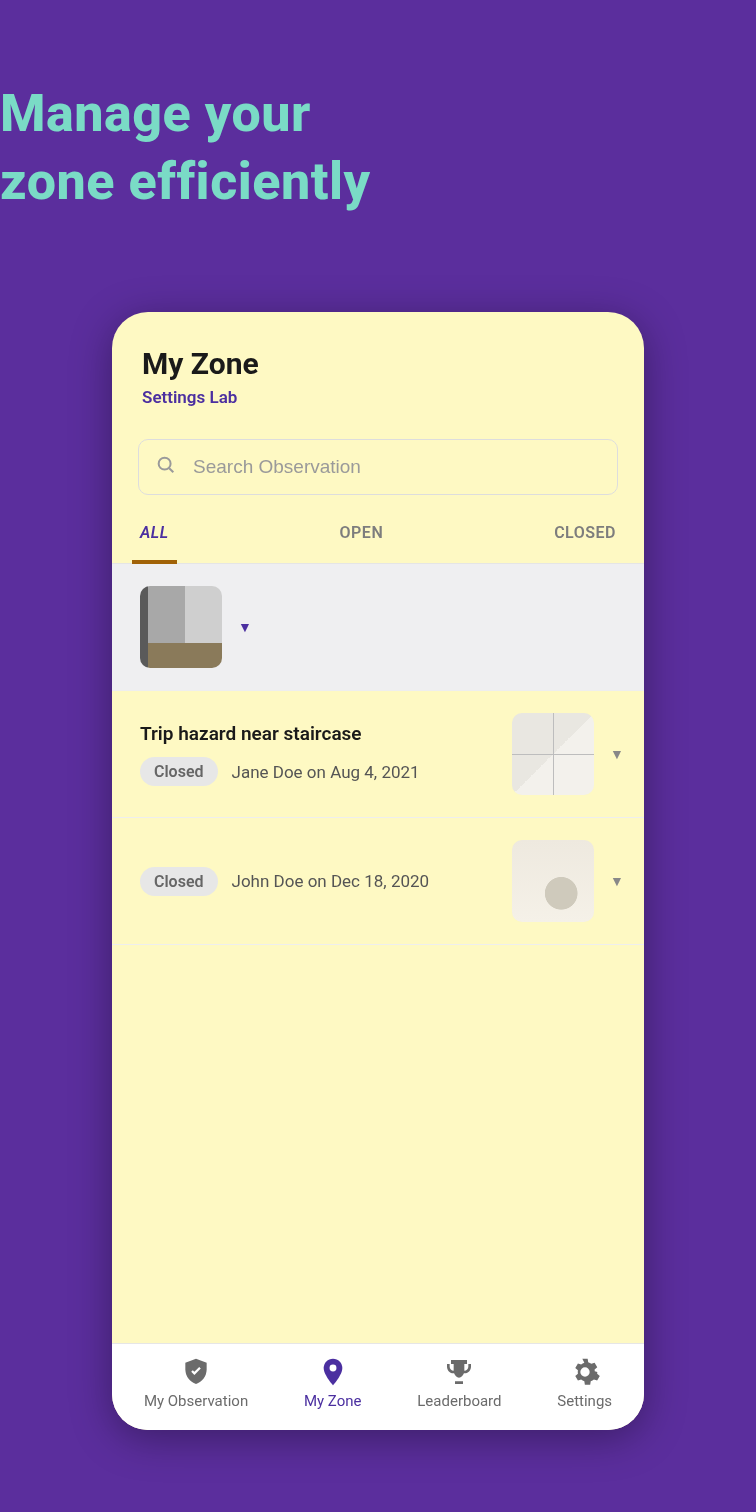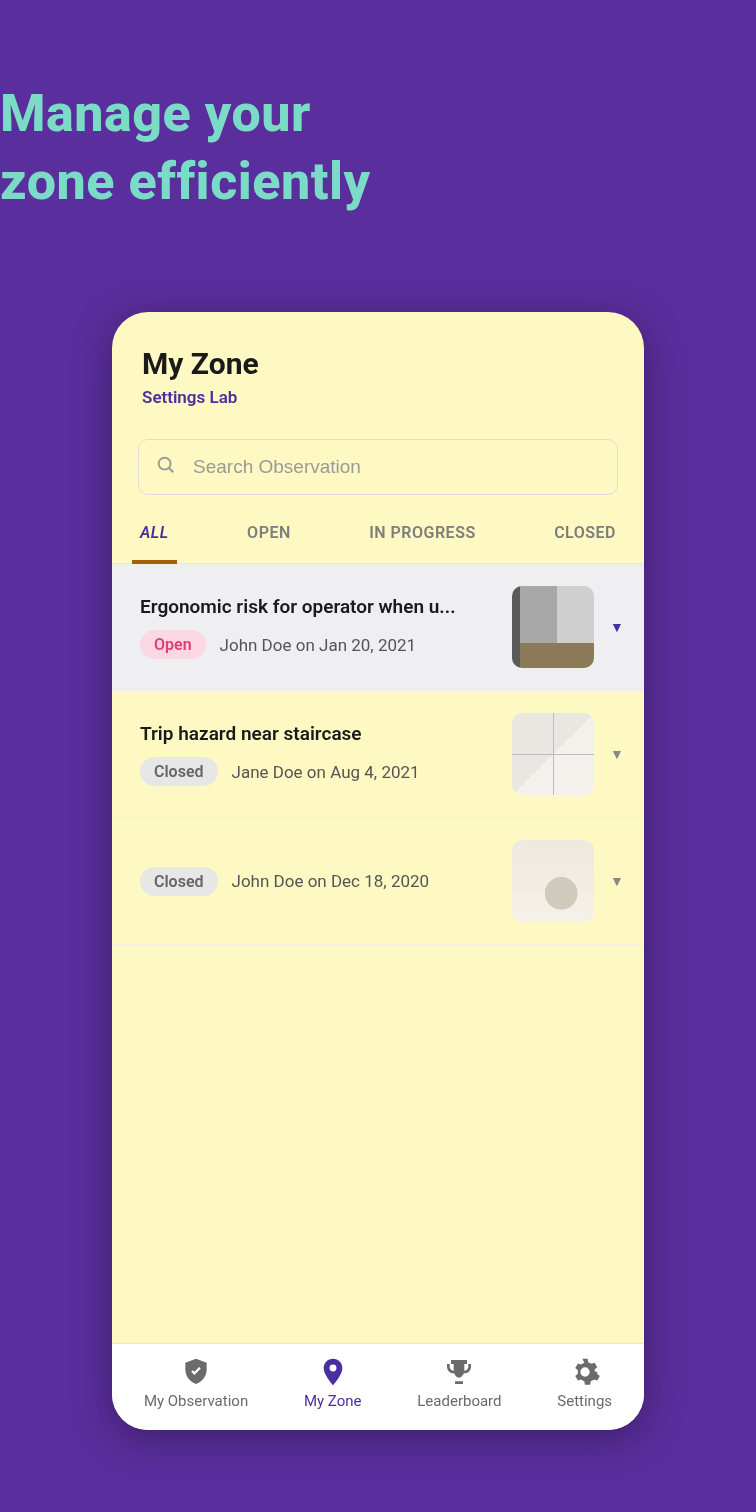--- a/index.html
+++ b/index.html
@@ -214,33 +214,25 @@
             <line x1="20" y1="20" x2="15.5" y2="15.5"></line>
           </svg>
       </span>
       <input class="search-input" placeholder="Search Observation" style="">
     </div>
   </div>
 
   <div class="tabrow" id="tabrow">
       <div class="tab active">ALL</div>
       <div class="tab">OPEN</div>
-      <div class="tab">IN PROGRESS</div>
       <div class="tab">CLOSED</div>
     </div>
 
   <div class="list" id="list">
       <div class="item selected">
-        <div class="item-main">
-          <div class="item-title">Ergonomic risk for operator when u...</div>
-          <div class="meta-row">
-            <span class="badge open">Open</span>
-            <span class="meta-text">John Doe on Jan 20, 2021</span>
-          </div>
-        </div>
         <div class="thumb machine"></div>
         <div class="chev">▼</div>
       </div>
       <div class="item">
         <div class="item-main">
           <div class="item-title">Trip hazard near staircase</div>
           <div class="meta-row">
             <span class="badge closed">Closed</span>
             <span class="meta-text">Jane Doe on Aug 4, 2021</span>
           </div>

